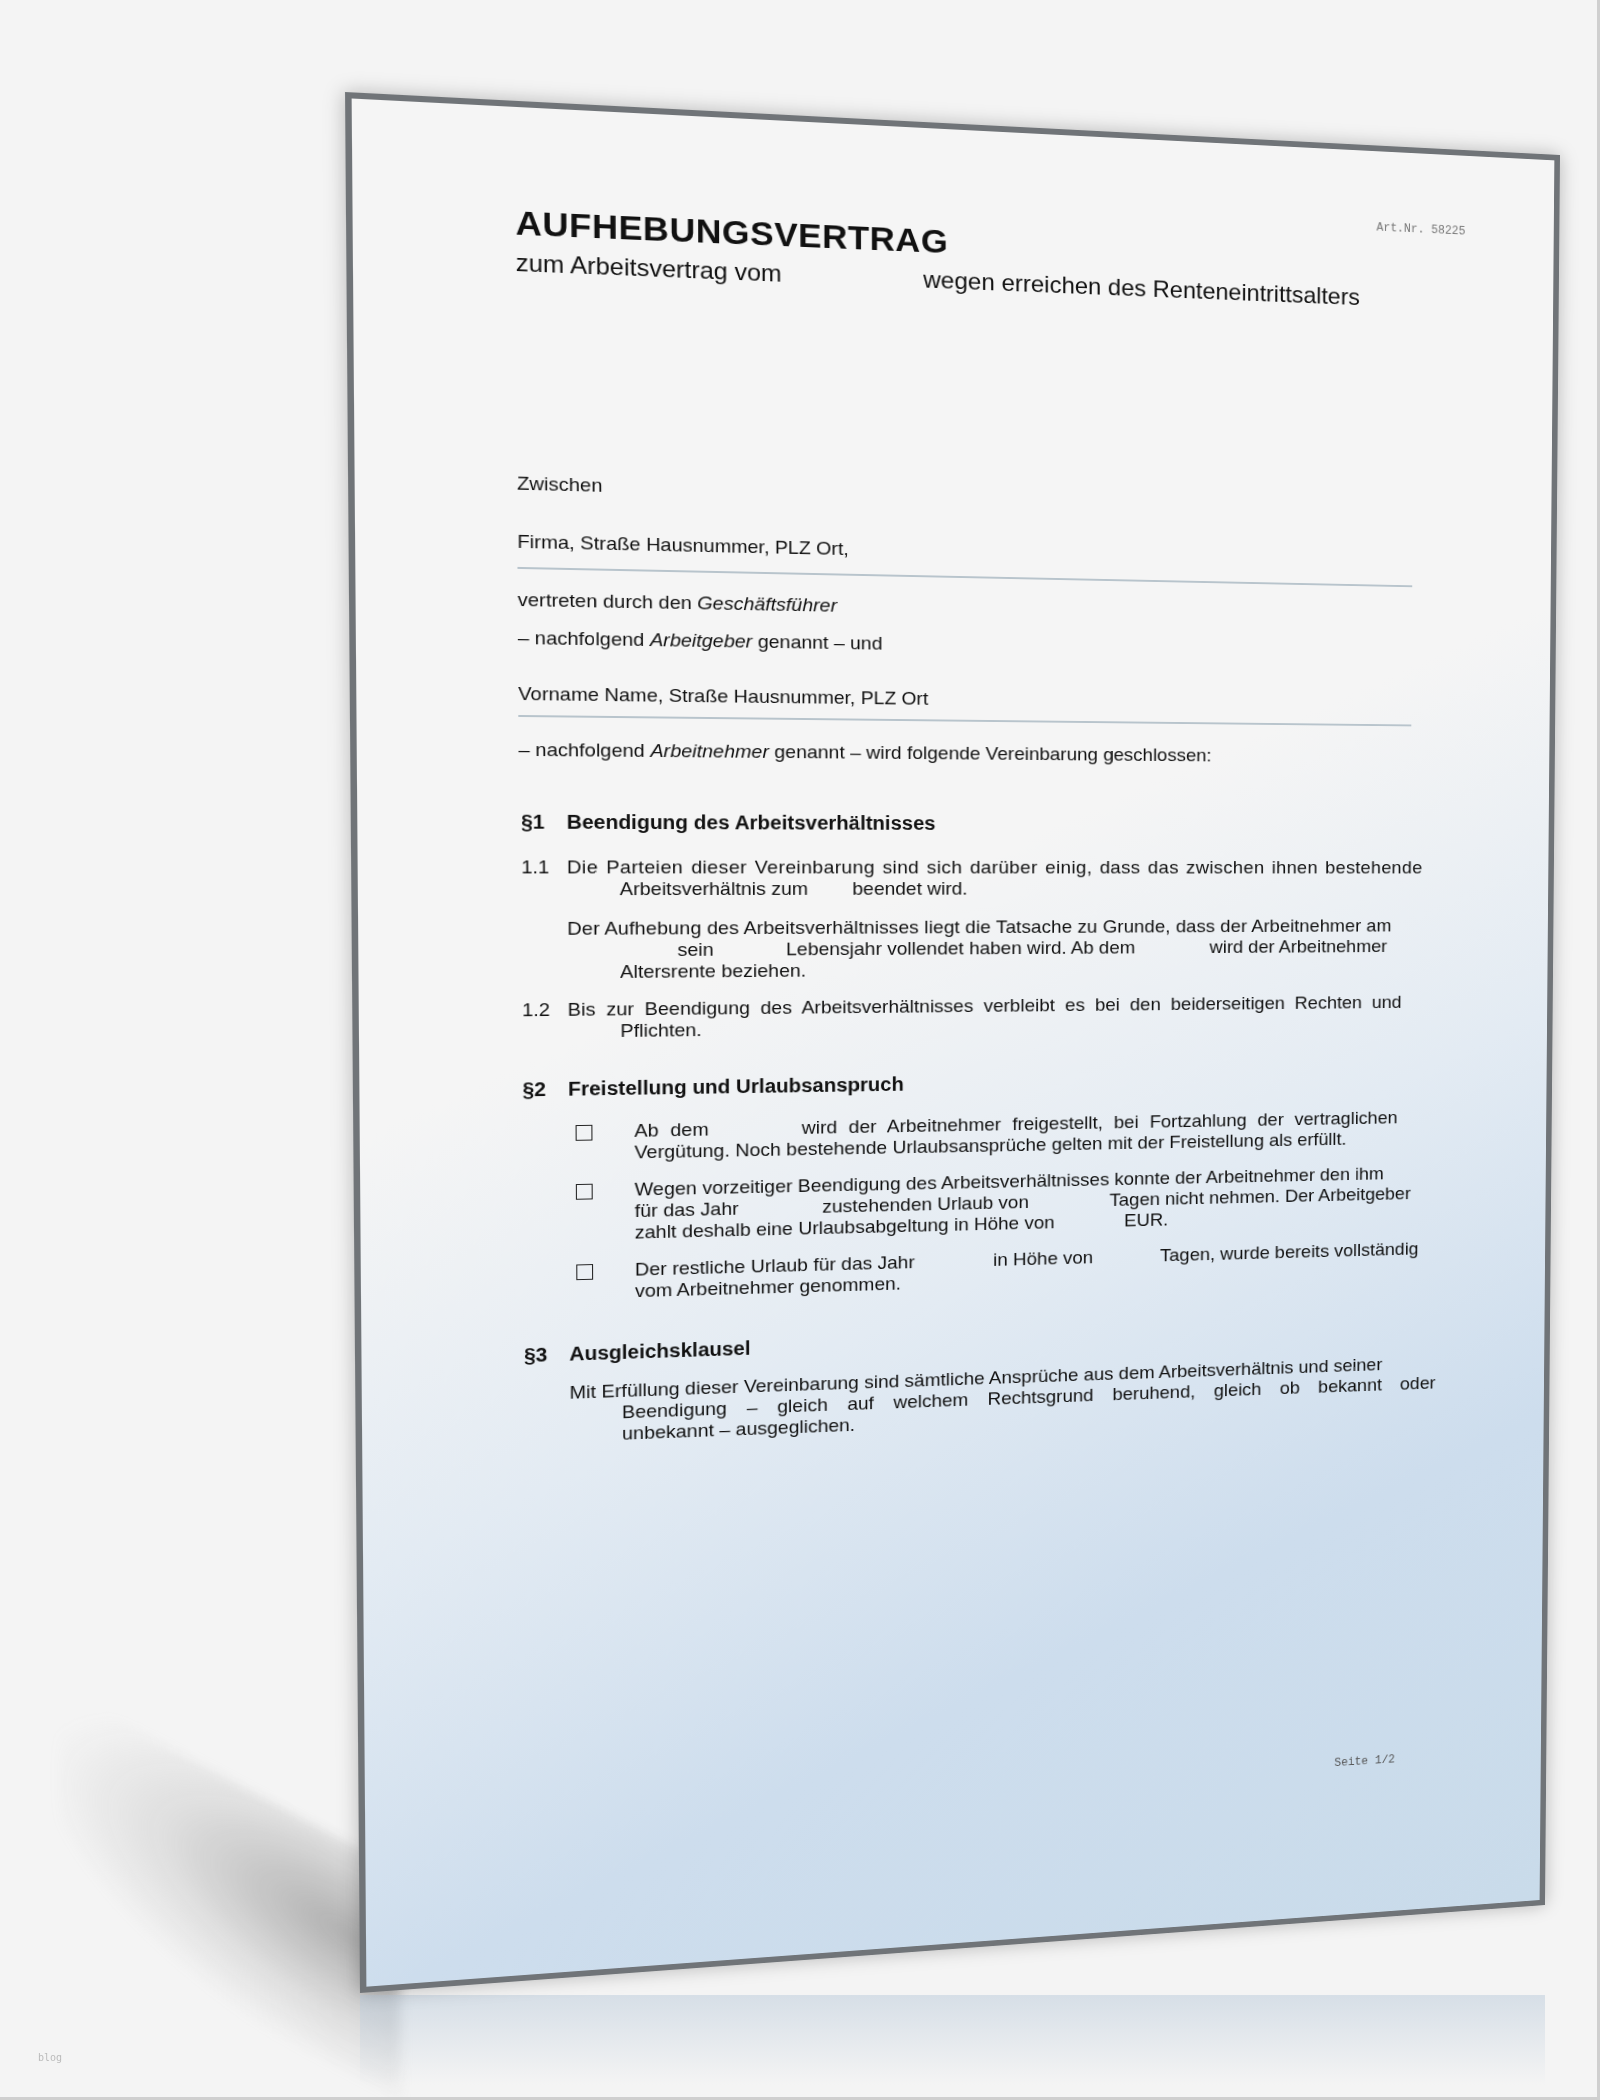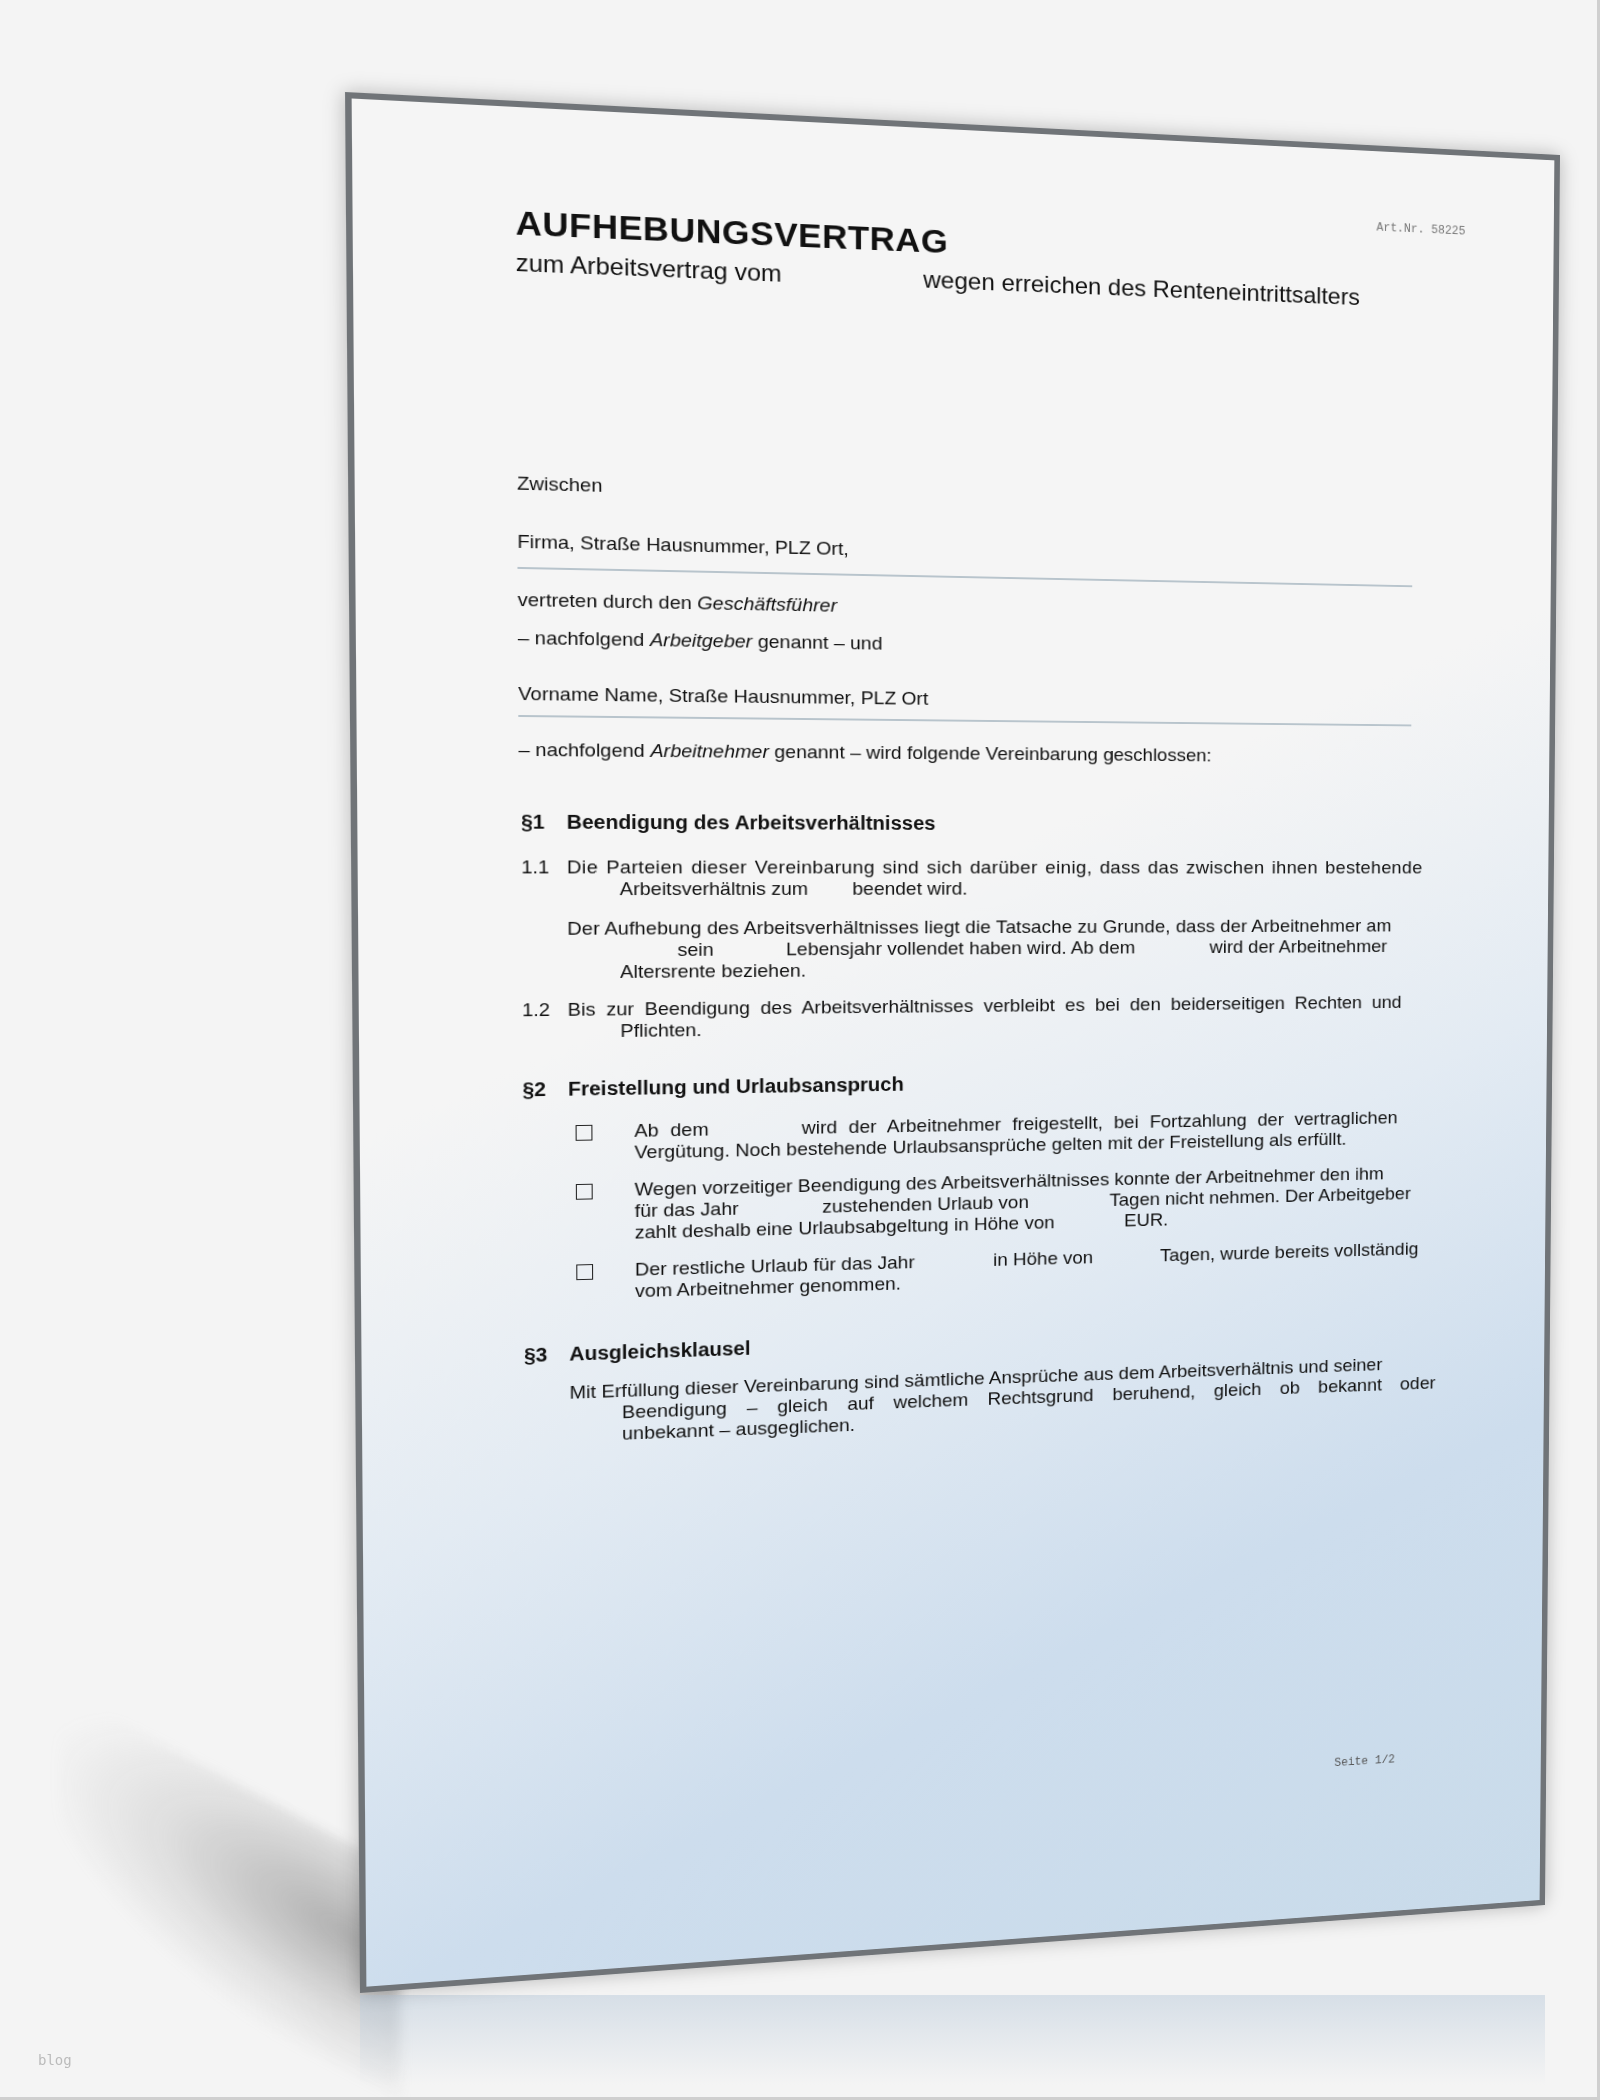--- a/index.html
+++ b/index.html
@@ -32,21 +32,21 @@
   .artnr { font-family:"Liberation Mono", monospace; font-size:12px; color:#777; left:1000px; top:73px; }
   .title { font-weight:bold; font-size:34px; left:150px; top:95px; letter-spacing:0.5px; }
   .subtitle { font-size:24px; left:150px; top:140px; }
   .subtitle2 { font-size:24px; left:540px; top:140px; }
   .body { font-size:19px; }
   .rule { position:absolute; left:150px; width:890px; height:2px; background:#b8c4cc; }
   .head { font-weight:bold; font-size:20px; }
   .num { font-size:19px; }
   .checkbox { position:absolute; width:16px; height:16px; border:1.5px solid #222; box-sizing:border-box; }
   .seite { font-family:"Liberation Mono", monospace; font-size:12px; color:#555; left:965px; top:1715px; }
-  .watermark { position:absolute; left:38px; top:2052px; font-size:14px; color:#bbb; font-family:"DejaVu Sans Mono", monospace; }
+  .watermark { position:absolute; left:38px; top:2052px; font-size:10px; color:#bbb; font-family:"DejaVu Sans Mono", monospace; }
   i { font-style:italic; }
 </style>
 </head>
 <body>
 
 <div class="floor-shadow"></div>
 <div class="reflection"></div>
 
 <div class="page">
   <span class="abs artnr">Art.Nr. 58225</span>

